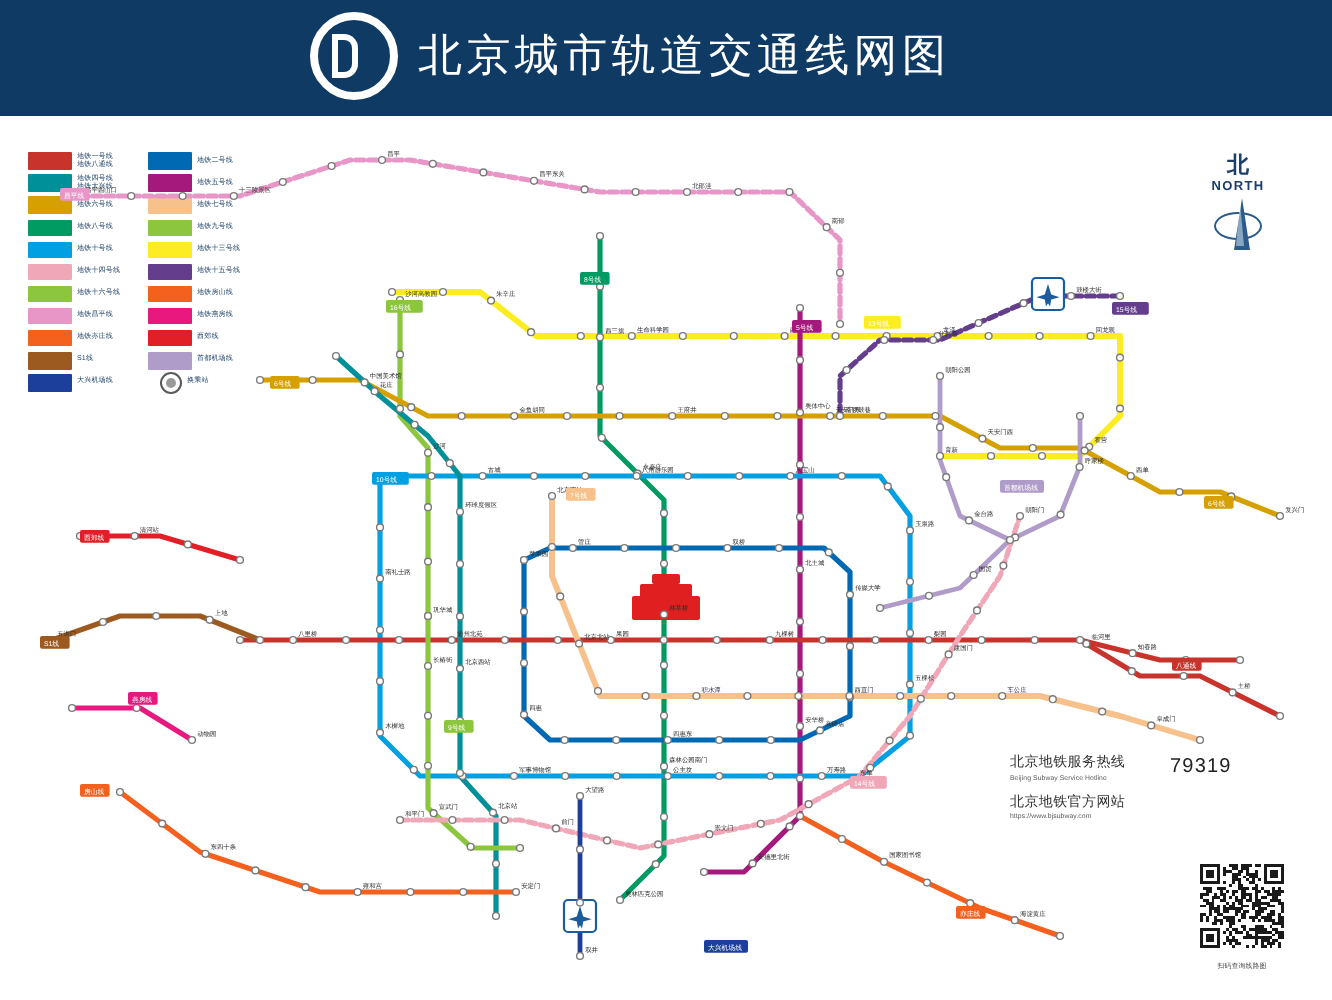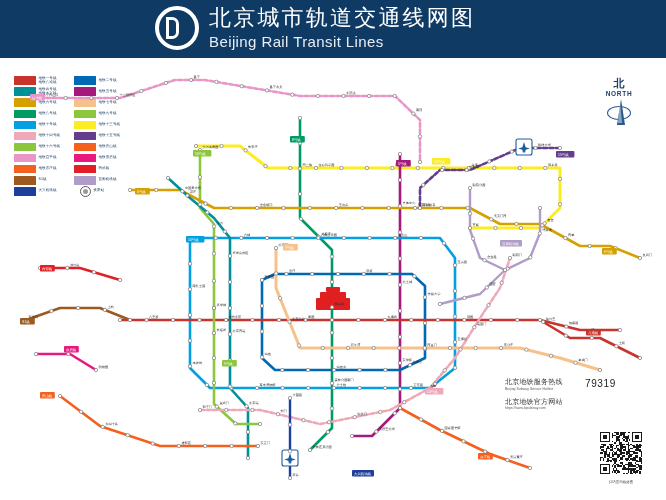--- a/index.html
+++ b/index.html
@@ -78,21 +78,20 @@
   <div id="header">
     <div id="header-inner">
       <div class="logo">
         <div class="ring"></div>
           <div class="dbar"></div>
           <div class="d"></div>
           <div class="cgap"></div>
       </div>
       <div class="titles">
         <div class="title-cn">北京城市轨道交通线网图</div>
-        <div class="title-en">Beijing Rail Transit Lines</div>
       </div>
     </div>
   </div>
 
   <div id="legend">
     <div class="legend-cols">
       <div class="legend-col" id="lg-left">
           <div class="lg-row">
             <div class="sw" style="background: rgb(200, 51, 44);"></div>
             <div class="lg-lab">

